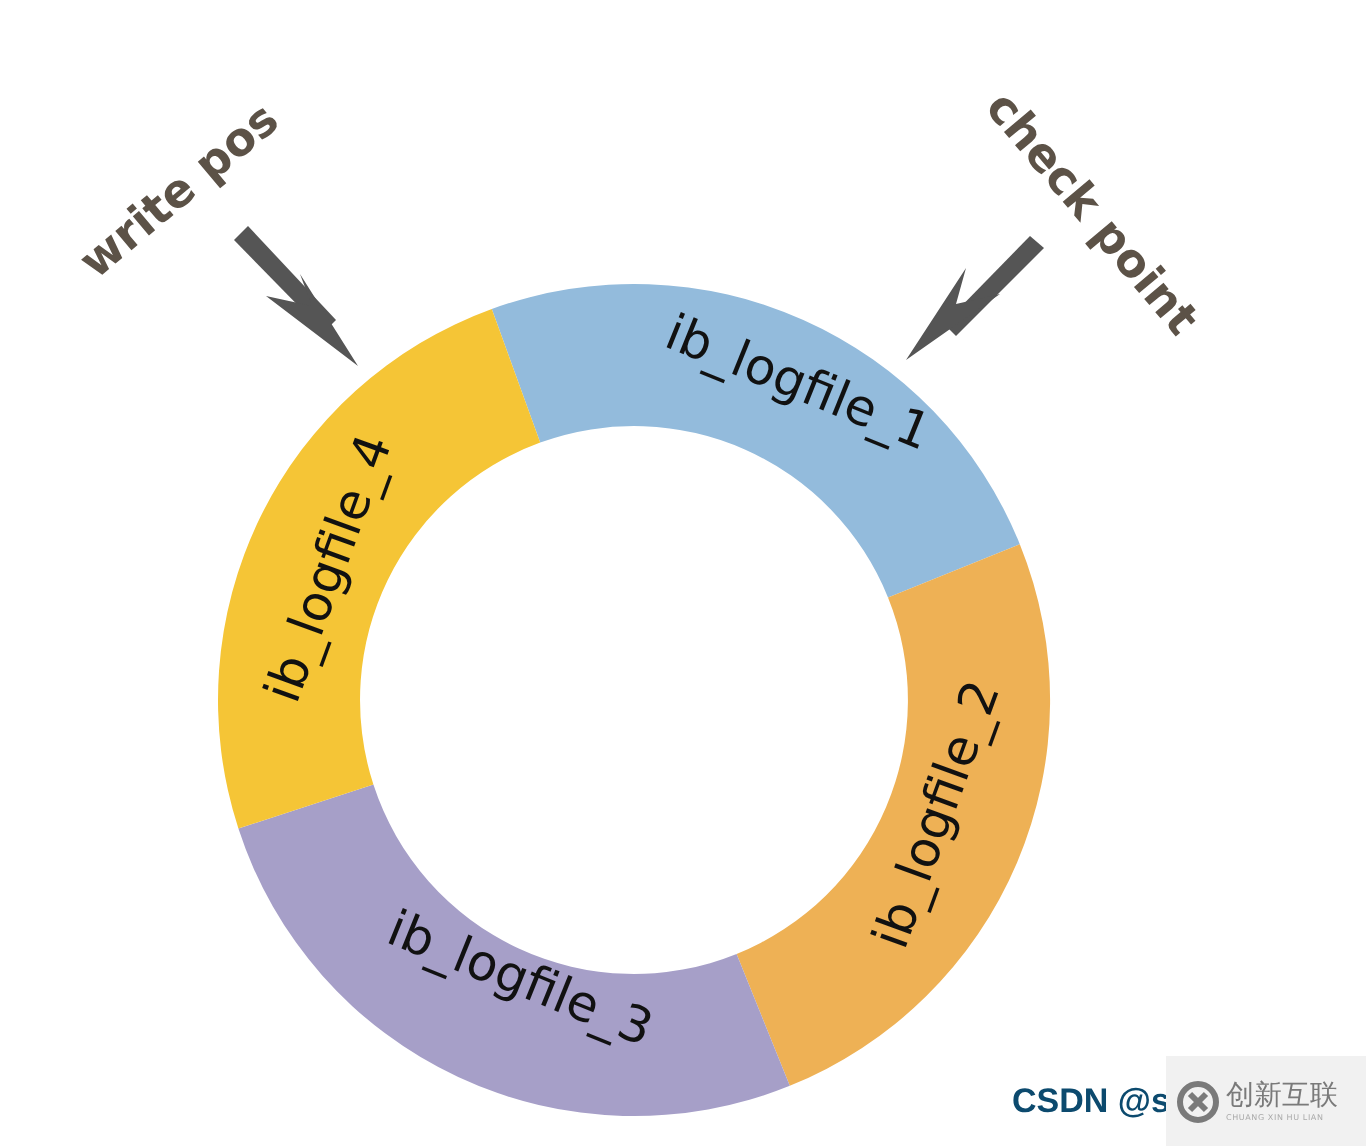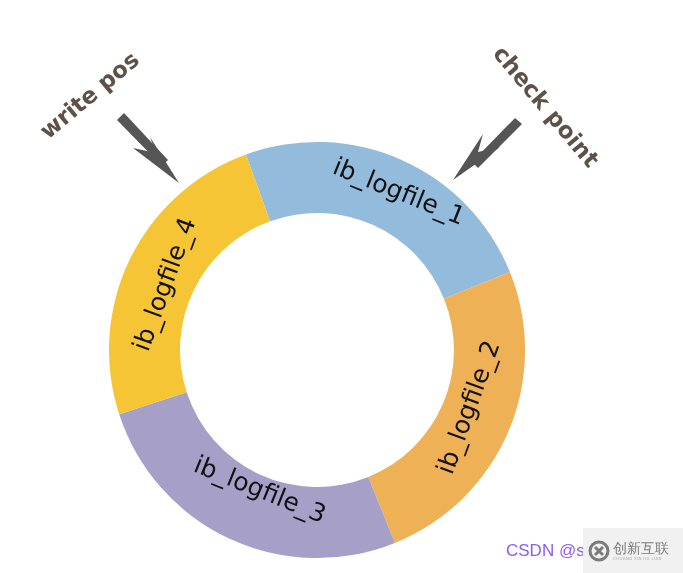--- a/index.html
+++ b/index.html
@@ -1,20 +1,20 @@
 <!DOCTYPE html>
 <html><head>
   <meta charset="utf-8">
   <style>
     html, body { margin: 0; padding: 0; background: #ffffff; }
     body { width: 683px; height: 573px; position: relative; overflow: hidden; font-family: "DejaVu Sans", sans-serif; }
     svg.diagram { position: absolute; left: 0; top: 0; }
     .seg-label { font-family: "DejaVu Sans", sans-serif; font-size: 25px; fill: #111111; }
     .pointer-label { font-family: "DejaVu Sans", sans-serif; font-size: 23px; font-weight: bold; fill: #5c5247; }
-    .watermark { position: absolute; left: 506px; top: 541px; font-family: "Liberation Sans", sans-serif; font-size: 17px; color: #8b5cf6; }
+    .watermark { position: absolute; left: 506px; top: 541px; font-family: "Liberation Sans", sans-serif; font-size: 17px; color: #0c4a6e; font-weight: bold; }
     .logo-box { position: absolute; left: 583px; top: 528px; width: 100px; height: 45px; background: #f1f1f1; display: flex; align-items: center; }
     .logo-icon { width: 22px; height: 22px; margin-left: 5px; }
     .logo-text { font-family: "DejaVu Sans", sans-serif; font-size: 14px; color: #7a7a7a; margin-left: 3px; line-height: 1; }
     .logo-sub { font-size: 4px; color: #aaaaaa; display: block; margin-top: 2px; letter-spacing: 0.3px; }
   </style>
 </head>
 <body>
 
 <svg class="diagram" width="683" height="573" viewBox="0 0 683 573">
 

